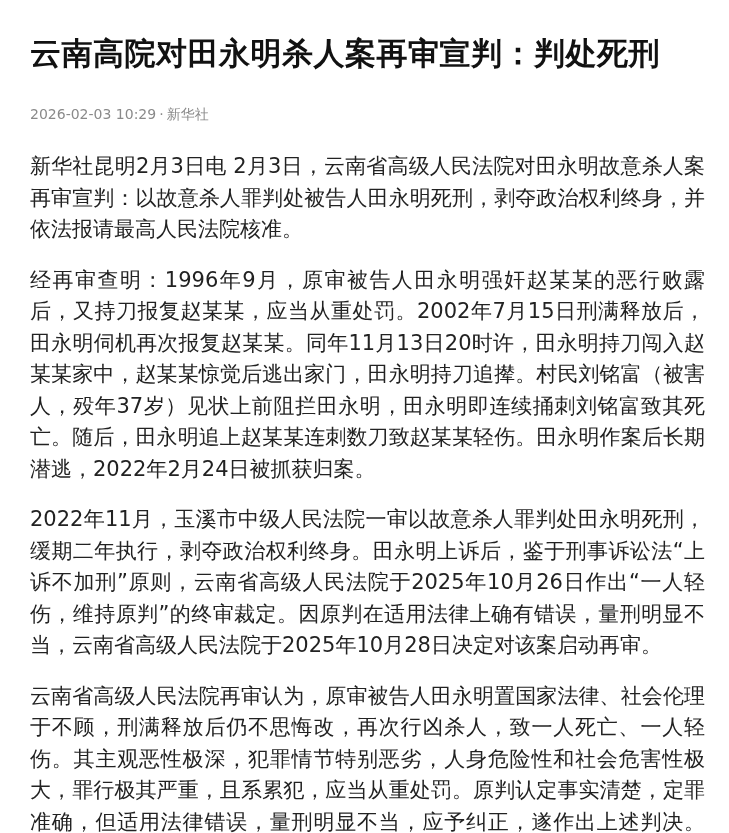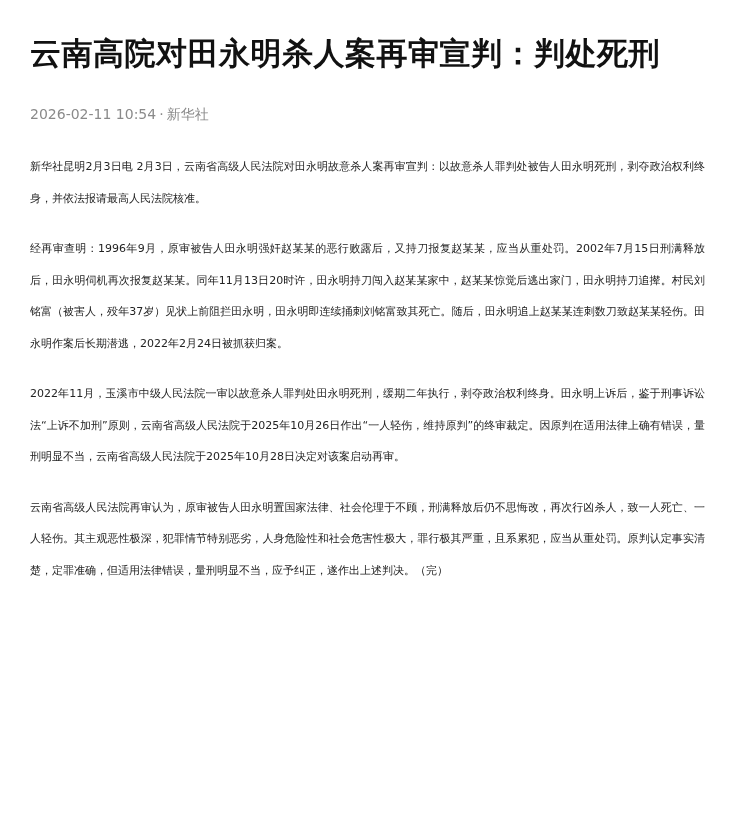--- a/index.html
+++ b/index.html
@@ -15,32 +15,32 @@
       color: #111111; letter-spacing: 0.5px;
     }
     .meta {
       margin-top: 28px;
       font-size: 14px; line-height: 18px; color: #8a8a8a;
     }
     .meta .sep { margin: 0 3px; }
     .body { margin-top: 28px; }
     .para {
       margin: 0 0 19px 0;
-      font-size: 11px; line-height: 31.5px; color: #222222;
+      font-size: 21px; line-height: 31.5px; color: #222222;
       text-align: justify;
     }
   </style>
 </head>
 <body>
 
 <div class="article">
   <h1 class="title">云南高院对田永明杀人案再审宣判：判处死刑</h1>
 
   <div class="meta">
-    <span>2026-02-11 10:54</span><span class="sep">·</span><span>新华社</span>
+    <span>2026-02-03 10:29</span><span class="sep">·</span><span>新华社</span>
   </div>
 
   <div class="body">
     <p class="para">新华社昆明2月3日电 2月3日，云南省高级人民法院对田永明故意杀人案再审宣判：以故意杀人罪判处被告人田永明死刑，剥夺政治权利终身，并依法报请最高人民法院核准。</p>
     <p class="para">经再审查明：1996年9月，原审被告人田永明强奸赵某某的恶行败露后，又持刀报复赵某某，应当从重处罚。2002年7月15日刑满释放后，田永明伺机再次报复赵某某。同年11月13日20时许，田永明持刀闯入赵某某家中，赵某某惊觉后逃出家门，田永明持刀追撵。村民刘铭富（被害人，殁年37岁）见状上前阻拦田永明，田永明即连续捅刺刘铭富致其死亡。随后，田永明追上赵某某连刺数刀致赵某某轻伤。田永明作案后长期潜逃，2022年2月24日被抓获归案。</p>
     <p class="para">2022年11月，玉溪市中级人民法院一审以故意杀人罪判处田永明死刑，缓期二年执行，剥夺政治权利终身。田永明上诉后，鉴于刑事诉讼法“上诉不加刑”原则，云南省高级人民法院于2025年10月26日作出“一人轻伤，维持原判”的终审裁定。因原判在适用法律上确有错误，量刑明显不当，云南省高级人民法院于2025年10月28日决定对该案启动再审。</p>
     <p class="para">云南省高级人民法院再审认为，原审被告人田永明置国家法律、社会伦理于不顾，刑满释放后仍不思悔改，再次行凶杀人，致一人死亡、一人轻伤。其主观恶性极深，犯罪情节特别恶劣，人身危险性和社会危害性极大，罪行极其严重，且系累犯，应当从重处罚。原判认定事实清楚，定罪准确，但适用法律错误，量刑明显不当，应予纠正，遂作出上述判决。（完）</p>
   </div>
 </div>
 

